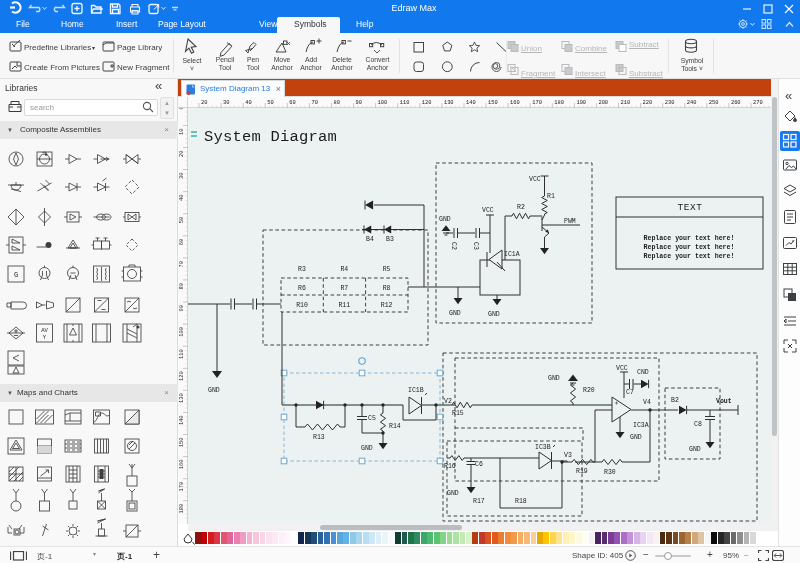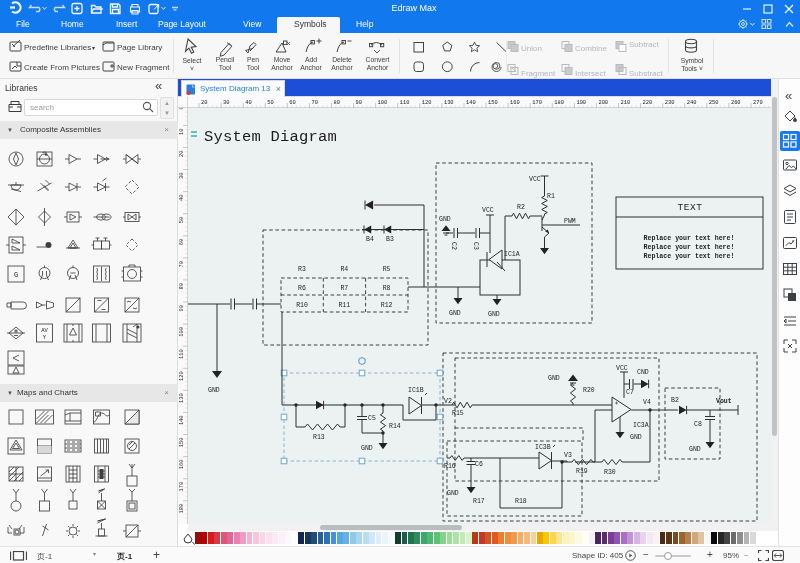--- a/index.html
+++ b/index.html
@@ -8,28 +8,28 @@
   .abs { position:absolute; }
   
   #titlebar { left:0; top:0; width:800px; height:33px; background:#1278ee; }
   #apptitle { left:14px; top:3px; width:800px; text-align:center; color:#fff; font-size:9px; }
   .menu { top:19px; color:#fff; font-size:8.5px; }
   #symtab { left:277px; top:17px; width:63px; height:16px; background:#f7f7f8; color:#333; font-size:9px; text-align:center; line-height:17px; border-radius:2px 2px 0 0; }
   
   #ribbon { left:0; top:33px; width:800px; height:46px; background:#f7f7f8; border-bottom:1px solid #e0e0e2; }
   .rtxt { position:absolute; font-size:8px; color:#3c3c3c; white-space:nowrap; }
   .rlabel { position:absolute; font-size:6.8px; color:#3c3c3c; text-align:center; line-height:7.5px; white-space:nowrap; }
-  .rgray { color:#b4b6b8; }
+  .rgray { color:#b4b6b8;text-decoration:underline; }
   .rsep { position:absolute; width:1px; background:#e2e2e4; top:39px; height:34px; }
   
   #lpanel { left:0; top:79px; width:178px; height:467px; background:#f8f8f8; border-right:1px solid #dcdcdc; }
   #searchbox { left:24px; top:20px; width:134px; height:17px; background:#fff; border:1px solid #d9d9d9; border-radius:2px; font-size:8px; color:#9a9a9a; line-height:16px; padding-left:5px; }
   .sechead { left:0; width:178px; height:18px; background:#e7e7e8; font-size:8px; color:#333; line-height:18px; }
   
-  #tabbar { left:178px; top:79px; width:593px; height:18px; background:#1d4ed8; border-bottom:1px solid #dddddd; }
+  #tabbar { left:178px; top:79px; width:593px; height:18px; background:#c2410c; border-bottom:1px solid #dddddd; }
   #doctab { position:absolute; left:3px; top:1px; width:104px; height:17px; background:#fbfcfd; border:1px solid #d8d8d8; border-bottom:none; font-size:8px; color:#2a7de1; line-height:16px; }
   #hruler { left:188px; top:97px; width:583px; height:11px; background:#fafafa; border-bottom:1px solid #d5d5d5; }
   #vruler { left:178px; top:97px; width:10px; height:427px; background:#fafafa; border-right:1px solid #d5d5d5; }
   #canvas { left:188px; top:108px; width:583px; height:416px; background:#ecf2f1; }
   #hscroll { left:188px; top:524px; width:583px; height:7px; background:#f1f1f1; }
   #hthumb { position:absolute; left:132px; top:1px; width:142px; height:5px; background:#b9bdc0; border-radius:3px; }
   #vscroll { left:771px; top:79px; width:7px; height:452px; background:#f1f1f1; }
   #vthumb { position:absolute; left:1px; top:18px; width:5px; height:339px; background:#bfc3c6; border-radius:3px; }
   
   #rsidebar { left:778px; top:79px; width:22px; height:467px; background:#fdfdfd; border-left:1px solid #e2e2e2; }
@@ -88,21 +88,21 @@
     <rect x="762" y="24.9" width="3.6" height="3.6"></rect>
       <rect x="767.4" y="24.9" width="3.6" height="3.6"></rect>
     <path d="M786 26.5 l3.5-4 3.5 4" stroke-width="1.3"></path>
   </g>
 </svg>
 <div class="abs" id="symtab"></div>
 <div class="abs menu" style="left:16px">File</div>
 <div class="abs menu" style="left:61px">Home</div>
 <div class="abs menu" style="left:116px">Insert</div>
 <div class="abs menu" style="left:158px">Page Layout</div>
-<div class="abs menu" style="left:243px">View</div>
+<div class="abs menu" style="left:259px">View</div>
 <div class="abs menu" style="left:294px;color:#333">Symbols</div>
 <div class="abs menu" style="left:356px">Help</div>
 <div class="abs" id="ribbon"></div>
 <svg class="abs" style="left:0;top:33px" width="800" height="46">
   <g stroke="#444" stroke-width="1" fill="none">
 
     <rect x="10" y="9" width="11" height="9" rx="1"></rect>
       <path d="M13 13.5 l7-6.5 M12 11 l3 3"></path>
 
     <rect x="103" y="9" width="11" height="9" rx="1"></rect>

